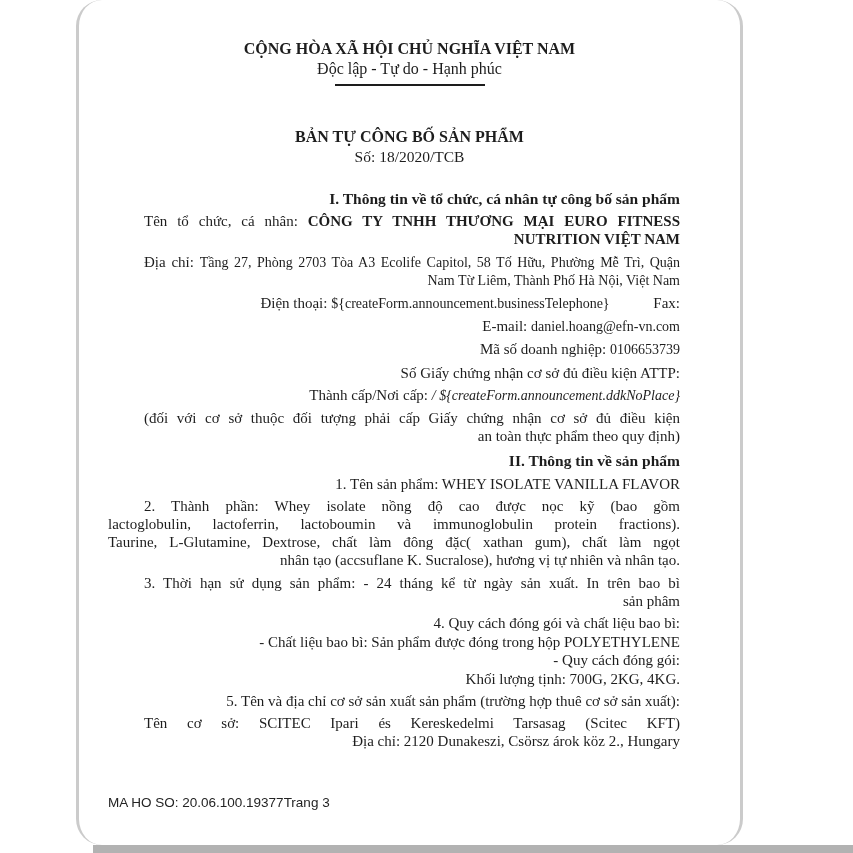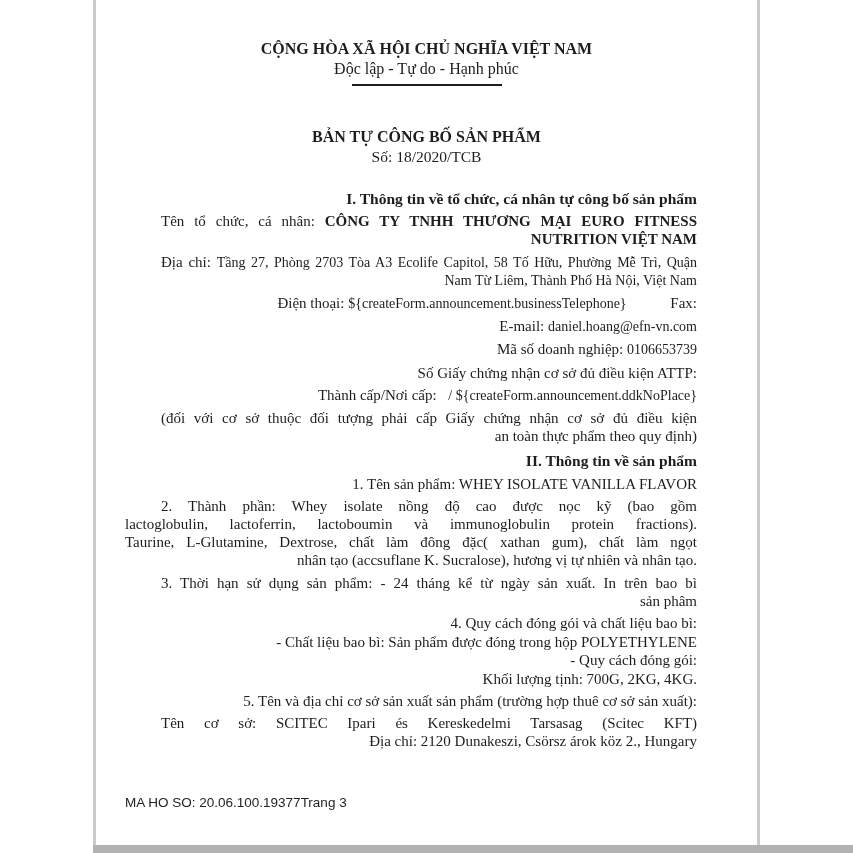--- a/index.html
+++ b/index.html
@@ -5,26 +5,27 @@
   html,body{margin:0;padding:0;}
   body{
     width:853px;height:853px;
     background:#ffffff;
     position:relative;
     overflow:hidden;
     font-family:"Liberation Serif","DejaVu Serif",serif;
     color:#1d1d1d;
   }
   .page{
-    position:absolute;left:93px;top:0;
+    position:absolute;left:76px;top:0;
     width:667px;height:845px;
     box-sizing:border-box;
     background:#ffffff;
     border-left:3px solid #cbcbcb;
     border-right:3px solid #cbcbcb;
+    border-radius:26px;
   }
   .shadow-bar{
     position:absolute;left:93px;top:845px;
     width:760px;height:8px;
     background:#b2b2b2;
   }
   .doc-header{text-align:center;margin-top:40px;}
   .nat-title{font-size:16px;font-weight:bold;}
   .motto{font-size:16px;font-weight:normal;margin-top:2px;}
   .rule{width:150px;height:2px;background:#1d1d1d;margin:6px auto 0;}
@@ -40,21 +41,21 @@
   .j{text-align:justify;text-align-last:justify;text-justify:inter-word;}
   .ind{text-indent:36px;}
   .ind2{text-indent:20px;}
   .b{font-weight:bold;}
   .sm{font-size:14px;}
   .hd{font-weight:bold;font-size:15.5px;}
   .mt{margin-top:4px;}
   .mth{margin-top:7px;}
   .mt1{margin-top:1px;}
   .fax{margin-left:40px;}
-  .slash{margin-left:8px;}
+  .slash{font-style:italic;}
 
   .doc-footer{
     position:absolute;left:29px;right:46px;bottom:35px;
     display:flex;align-items:baseline;
     font-family:"Liberation Sans","DejaVu Sans",sans-serif;
     font-size:13.5px;color:#242424;
   }
 </style>
 </head>
 <body>

